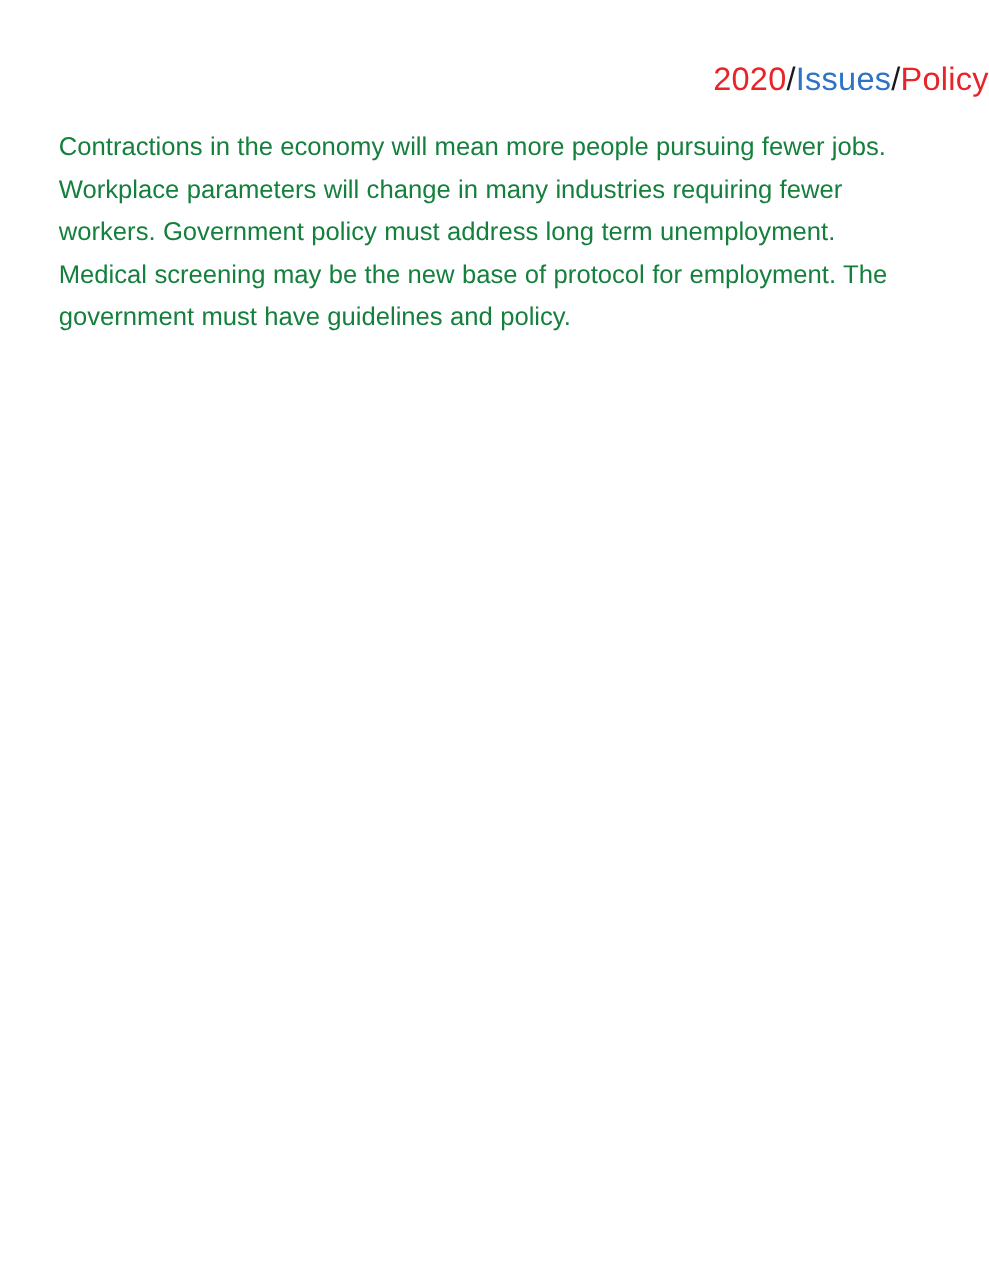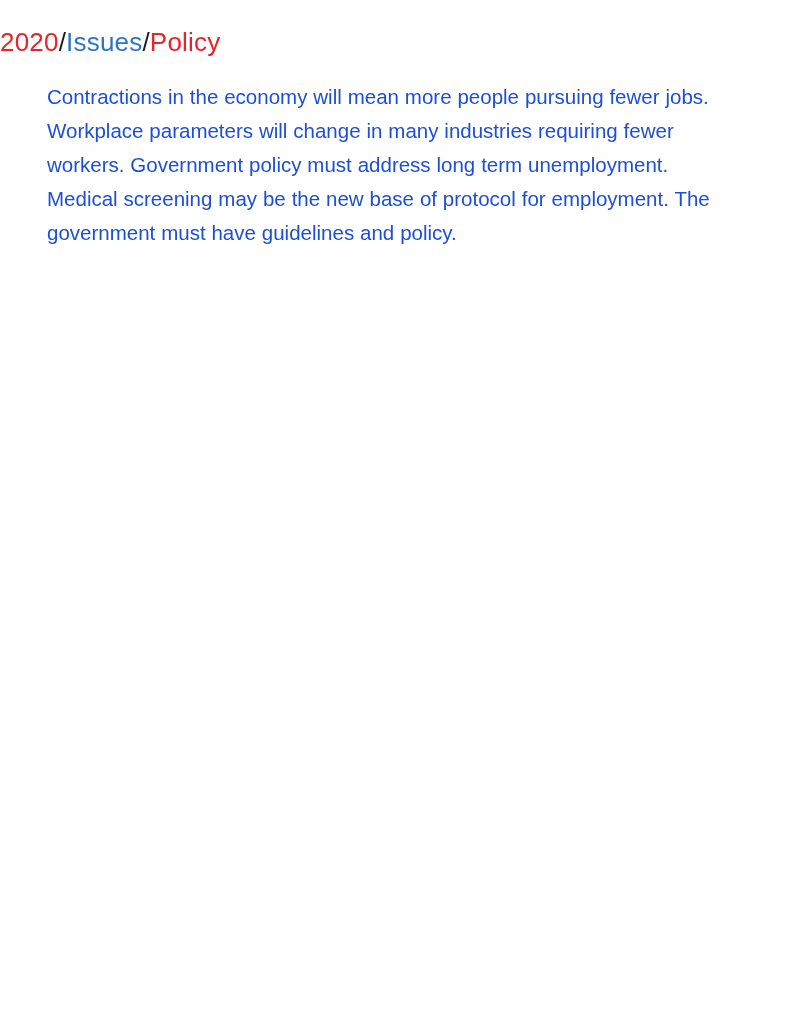--- a/index.html
+++ b/index.html
@@ -16,39 +16,39 @@
   }
   .page {
     position: relative;
     width: 791px;
     height: 1023px;
     background: #ffffff;
     box-sizing: border-box;
   }
   .doc-title {
     margin: 0;
-    padding-top: 27px;
-    text-align: left;
+    padding-top: 48px;
+    text-align: right;
     font-size: 26px;
     font-weight: normal;
     line-height: 1.2;
     letter-spacing: 0.2px;
   }
   .seg-red { color: #e8232a; }
   .seg-blue { color: #2e74c6; }
   .seg-sep { color: #1a1a1a; }
   .body-block {
     margin: 0;
     padding: 22px 58px 0 47px;
   }
   .body-paragraph {
     margin: 0;
     font-size: 20.5px;
     line-height: 34px;
-    color: #1d4ed8;
+    color: #15803d;
     text-align: left;
     word-spacing: 0.2px;
   }
 </style>
 </head>
 <body>
 
 <div class="page">
 
   <h1 class="doc-title">

